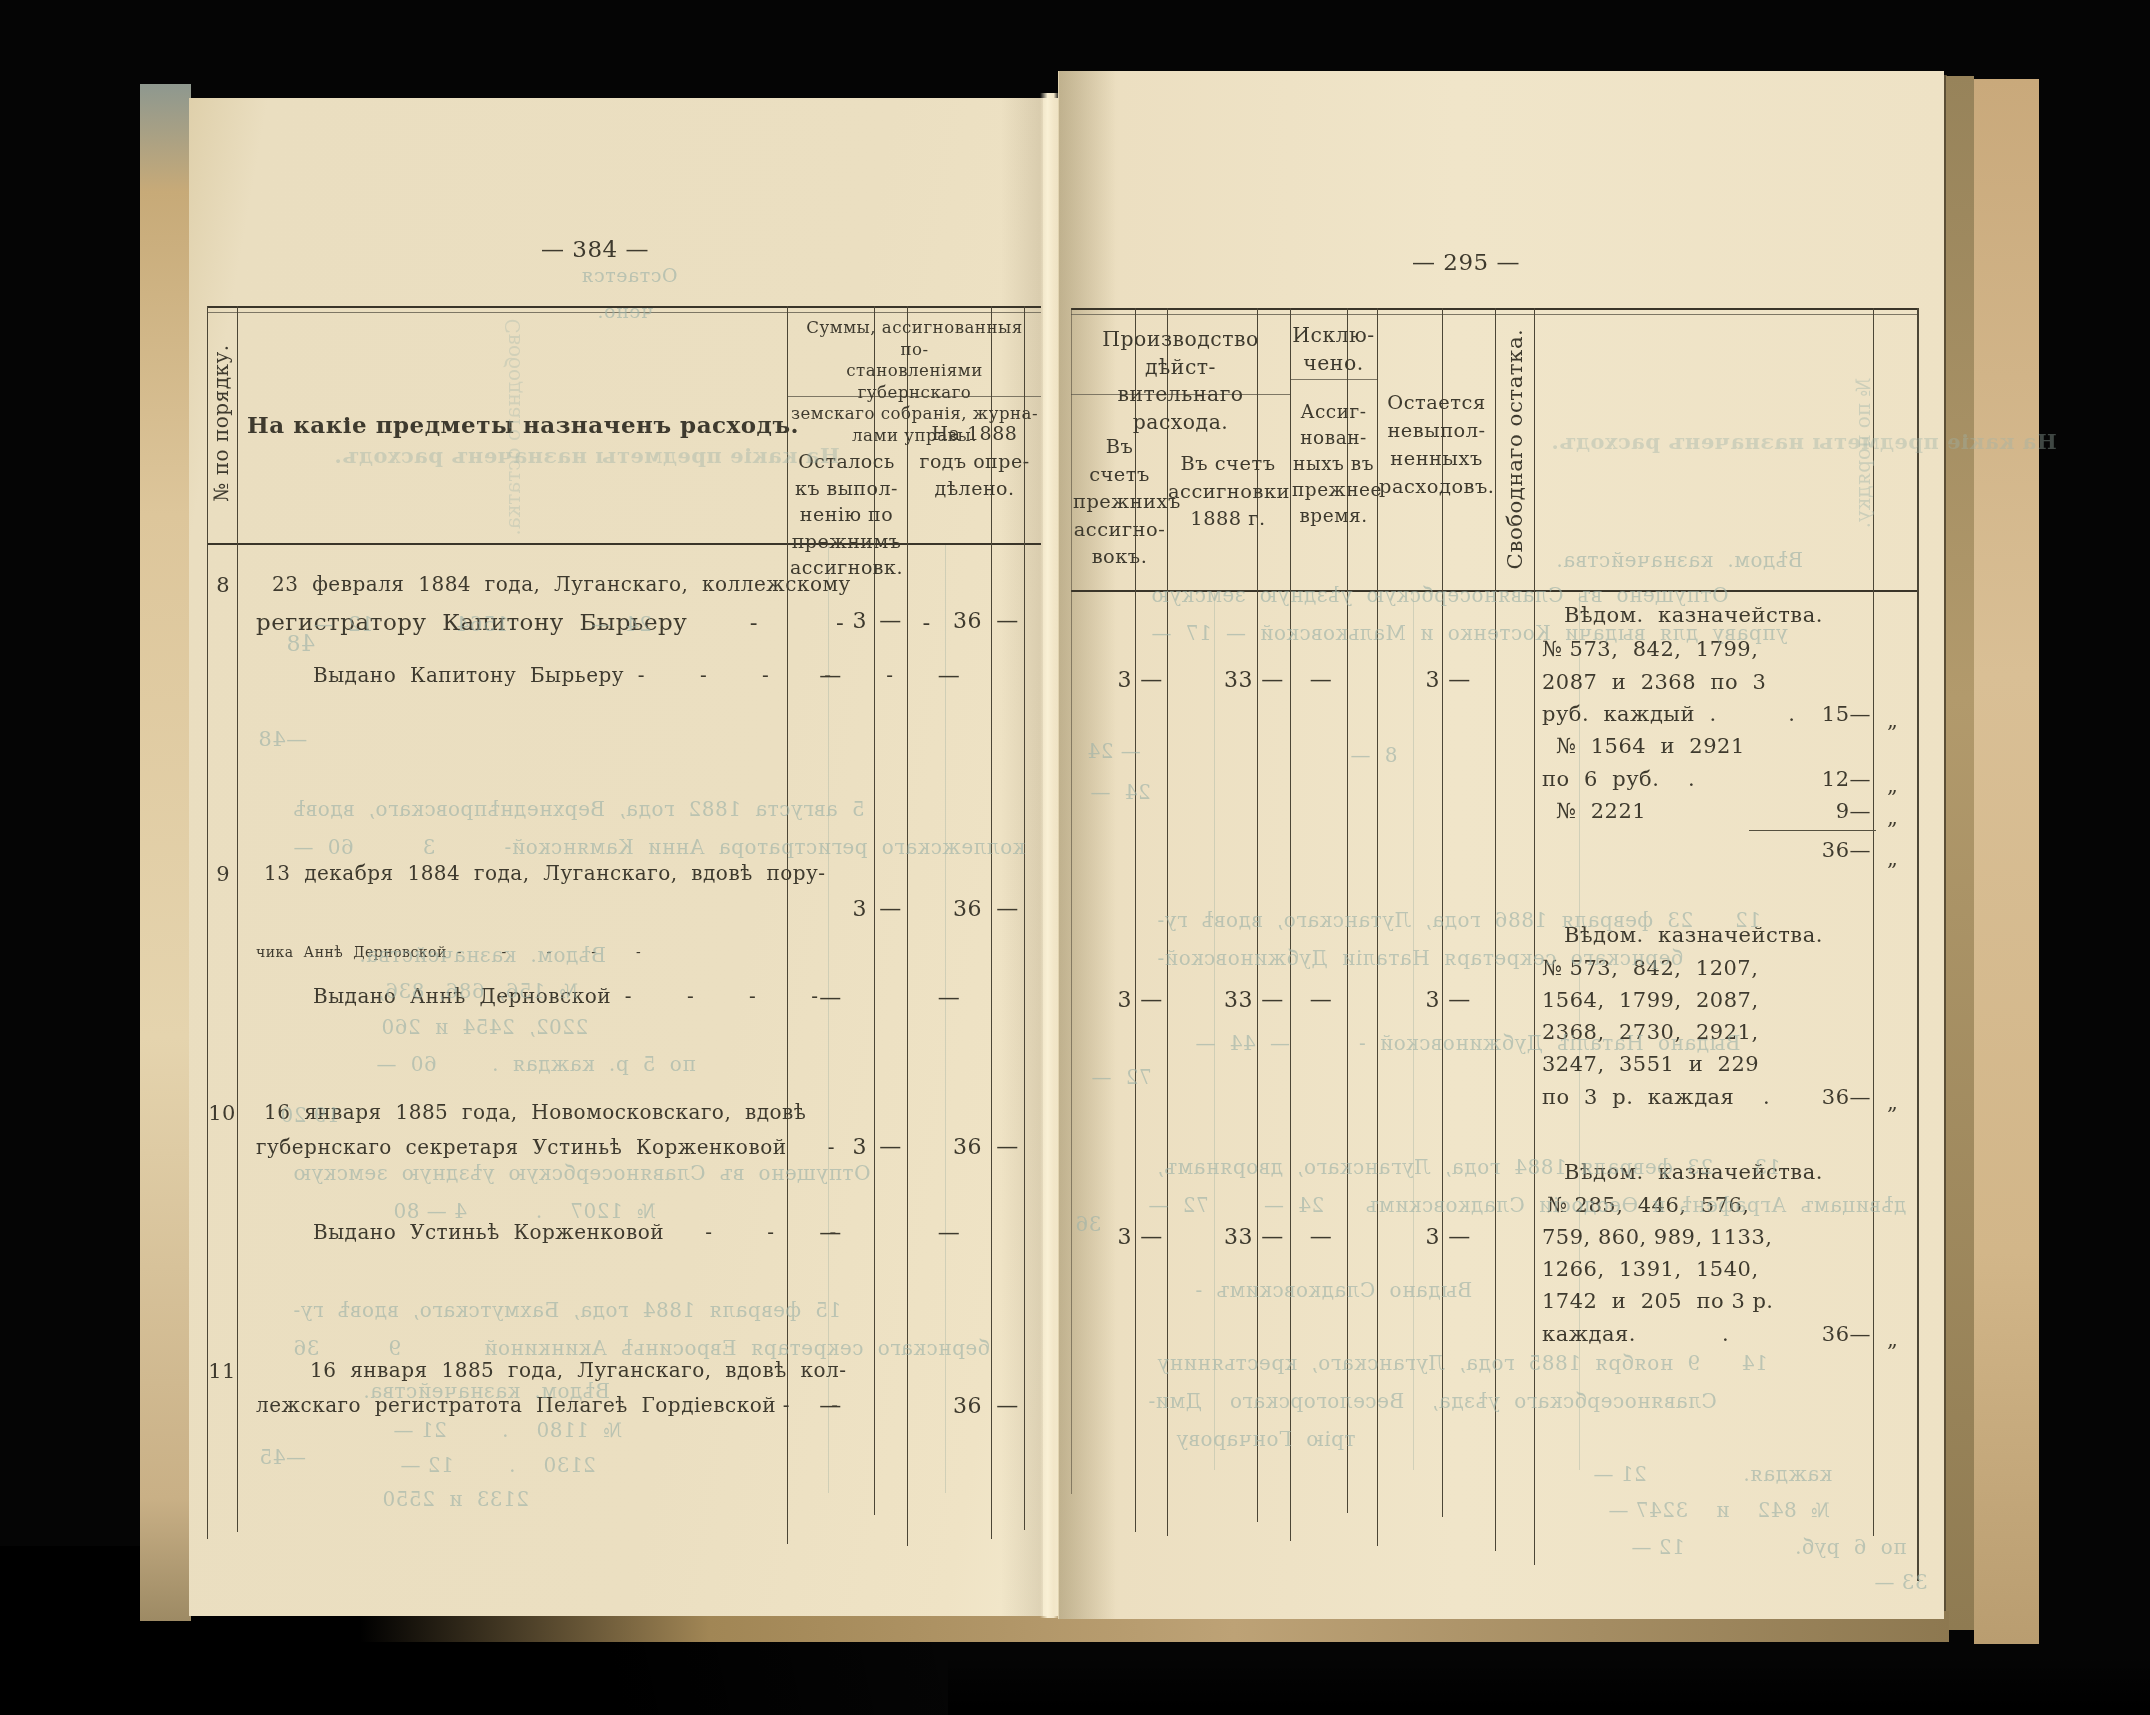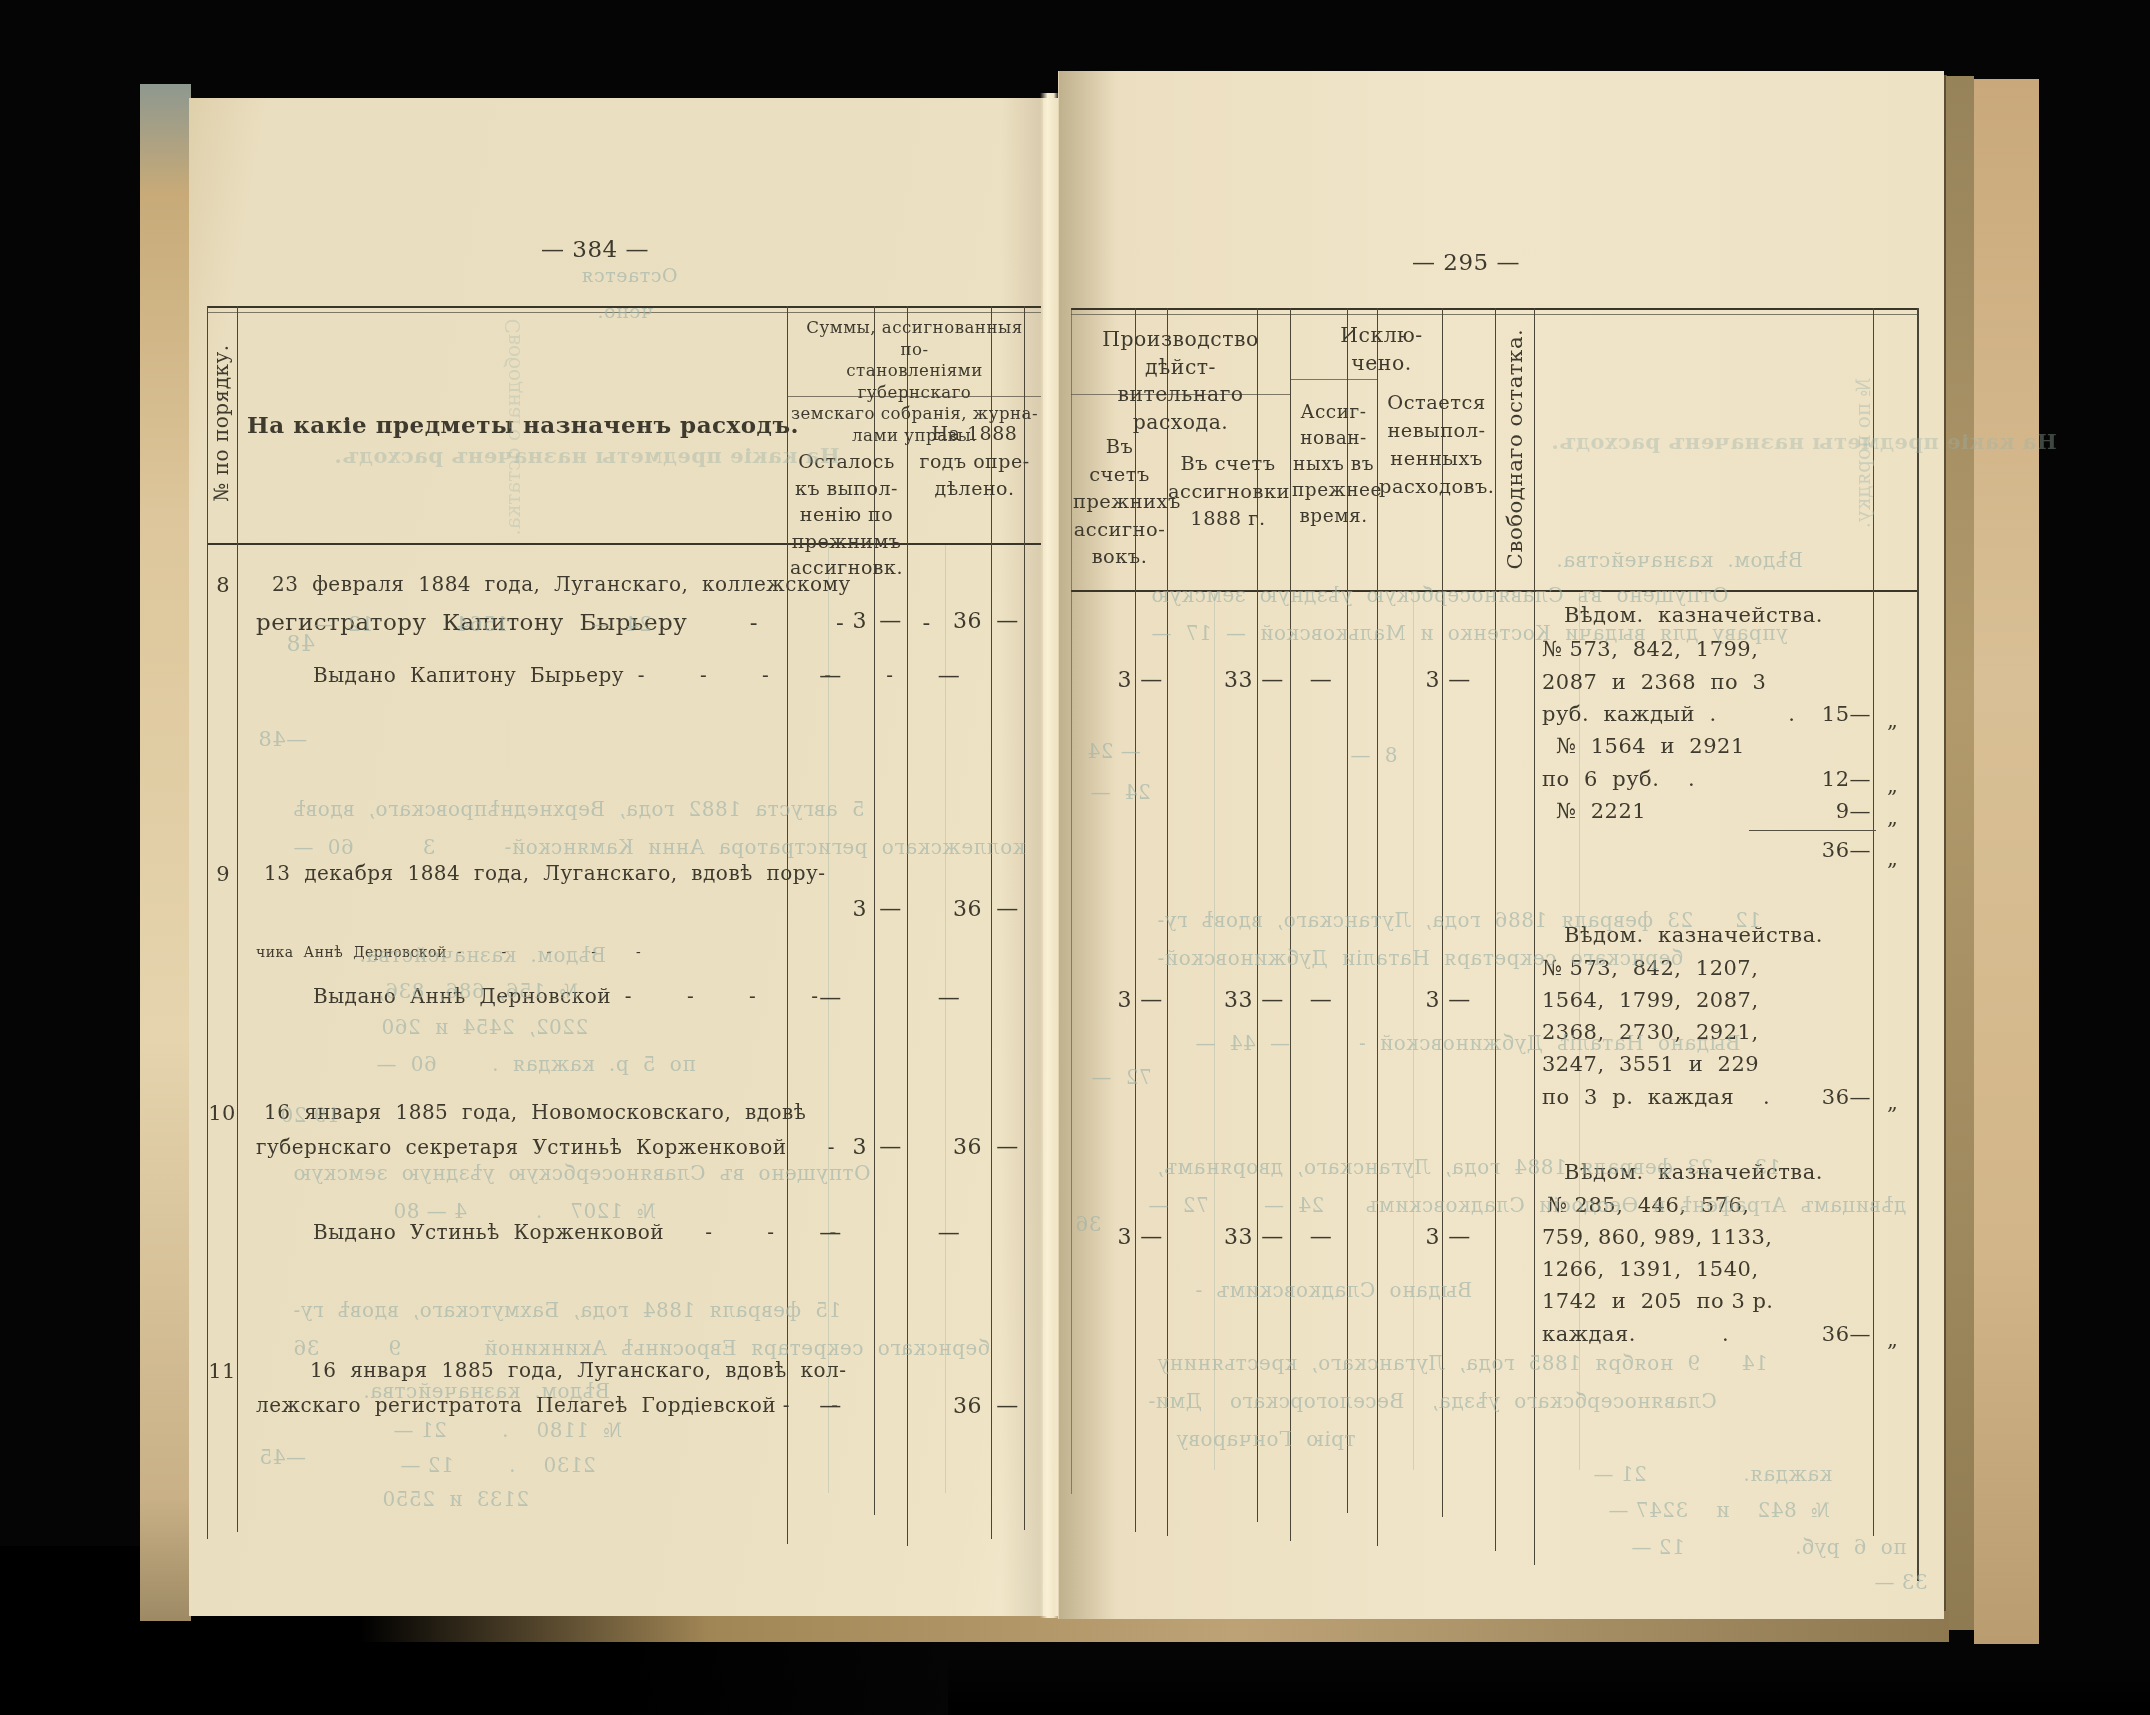--- a/index.html
+++ b/index.html
@@ -184,21 +184,21 @@
 
   <div class="t c pre" style="left:1073px;top:326px;width:215px;font-size:20.4px;line-height:1.35;">Производство дѣйст-
 вительнаго расхода.</div>
   <div class="t c pre" style="left:1073px;top:433px;width:93px;font-size:19.4px;line-height:1.42;">Въ счетъ
 прежнихъ
 ассигно-
 вокъ.</div>
   <div class="t c pre" style="left:1168px;top:450px;width:120px;font-size:19.4px;line-height:1.42;">Въ счетъ
 ассигновки
 1888 г.</div>
-  <div class="t c pre" style="left:1292px;top:322px;width:83px;font-size:20.4px;line-height:1.35;margin-left:48px;">Исклю-
+  <div class="t c pre" style="left:1292px;top:322px;width:83px;font-size:20.4px;line-height:1.35;">Исклю-
 чено.</div>
   <div class="t c pre" style="left:1292px;top:399px;width:83px;font-size:18.5px;line-height:1.4;">Ассиг-
 нован-
 ныхъ въ
 прежнее
 время.</div>
   <div class="t c pre" style="left:1379px;top:389px;width:115px;font-size:19.4px;line-height:1.45;">Остается
 невыпол-
 ненныхъ
 расходовъ.</div>

